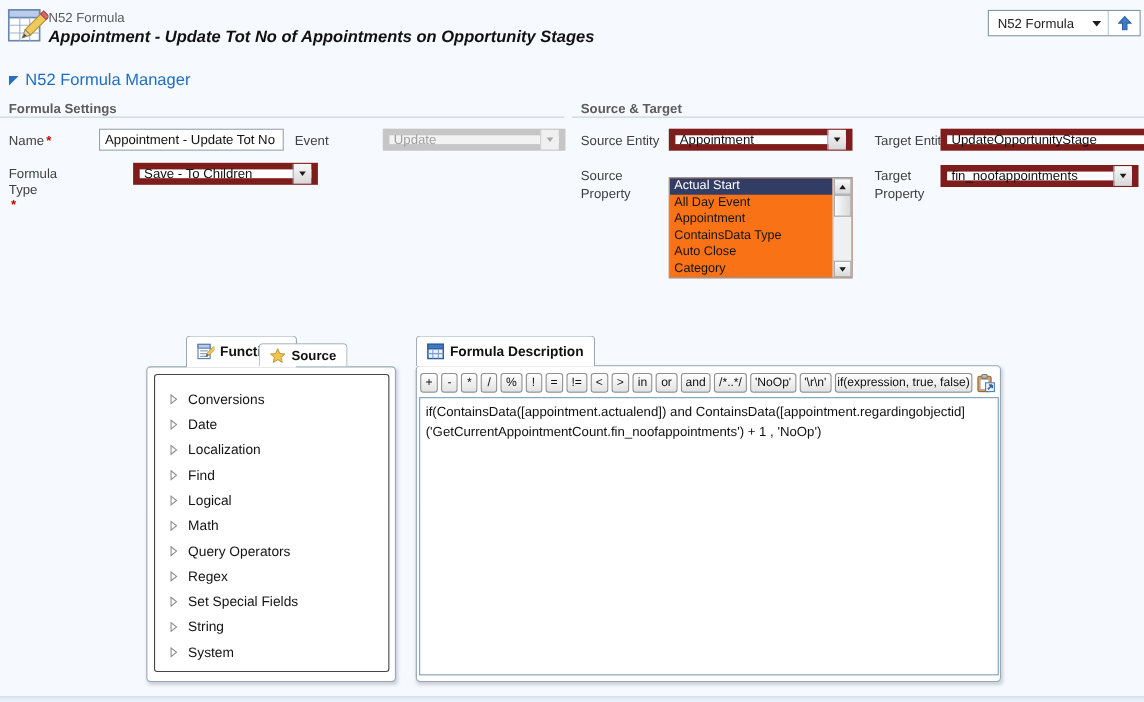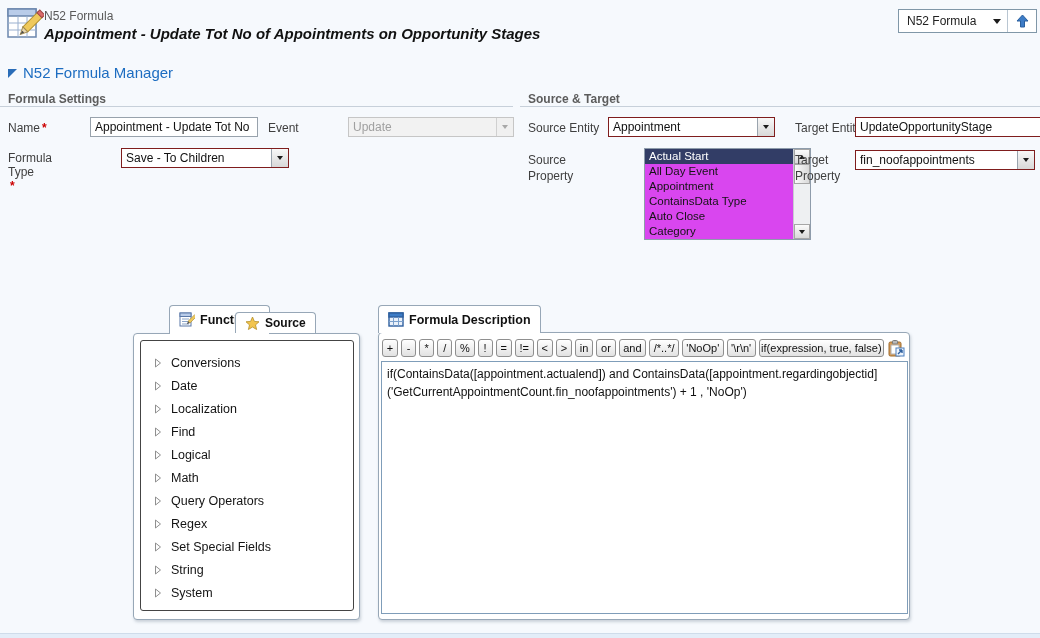--- a/index.html
+++ b/index.html
@@ -23,36 +23,36 @@
                   display:flex; align-items:center; gap:6px; }
   .expander-tri { width:9px; height:9px; background:#2a6db8; clip-path:polygon(0 0,100% 0,0 100%); margin-top:2px; }
   .group-head { position:absolute; font-size:12px; font-weight:bold; color:#5c5c5c; }
   .group-rule { position:absolute; height:1px; background:#c7d0da; }
 
   
   .lbl { position:absolute; font-size:12px; color:#3f3f3f; }
   .req { color:#c00; font-weight:bold; margin-left:2px; }
   .txt-input { position:absolute; height:20px; border:1px solid #98a2ac; background:#fff; font-family:"Liberation Sans",sans-serif;
                font-size:12px; padding:0 4px; color:#111; }
-  .sel { position:absolute; height:20px; border:1px solid #7f1d1d; background:#fff; display:flex; align-items:center; cursor:pointer; }
+  .sel { position:absolute; height:20px; border:6px solid #7f1d1d; background:#fff; display:flex; align-items:center; cursor:pointer; }
   .sel .sel-text { flex:1; padding-left:4px; font-size:12px; color:#111; white-space:nowrap; overflow:hidden; }
   .dd-btn { width:17px; height:18px; border-left:1px solid #9aa4ae; background:linear-gradient(#f8f8f8,#d8d8d8);
             display:flex; align-items:center; justify-content:center; }
   .sel.disabled { background:#f2f2f2; border-color:#c6c6c6; cursor:default; }
   .sel.disabled .sel-text { color:#a0a0a0; }
   .sel.disabled .dd-btn { background:#f0f0f0; border-left-color:#d0d0d0; }
   .sel.disabled .tri-down { border-top-color:#a8a8a8; }
 
   .tri-down { width:0; height:0; border-left:4px solid transparent; border-right:4px solid transparent; border-top:5px solid #1c1c1c; }
   .tri-up   { width:0; height:0; border-left:4px solid transparent; border-right:4px solid transparent; border-bottom:5px solid #1c1c1c; }
   .tri-sm.tri-down { border-left-width:3px; border-right-width:3px; border-top-width:4px; }
   .tri-sm.tri-up   { border-left-width:3px; border-right-width:3px; border-bottom-width:4px; }
 
   
-  .listbox { position:absolute; left:608px; top:148px; width:167px; height:92px; border:1px solid #8e9cab; background:#d946ef; display:flex;margin-left:36px; }
+  .listbox { position:absolute; left:608px; top:161px; width:167px; height:92px; border:1px solid #8e9cab; background:#f97316; display:flex; }
   .lb-opts { flex:1; overflow:hidden; }
   .lb-opt { height:15px; line-height:15px; padding-left:4px; font-size:11.5px; color:#141414; white-space:nowrap; cursor:default; }
   .lb-opt.selected { background:#323d66; color:#fff; }
   .lb-scroll { width:17px; border-left:1px solid #c8cdd2; background:#eef0f2; display:flex; flex-direction:column; }
   .sb-btn { height:15px; background:linear-gradient(#fbfbfb,#d9d9d9); border:1px solid #a6a6a6; display:flex; align-items:center; justify-content:center; cursor:pointer; }
   .sb-thumb { height:20px; background:linear-gradient(90deg,#fbfbfb,#d9d9d9); border:1px solid #a6a6a6; cursor:grab; }
   .sb-track { flex:1; }
 
   
   .tab { position:absolute; background:#fff; border:1px solid #97a7b7; border-bottom:none; border-radius:4px 4px 0 0;

